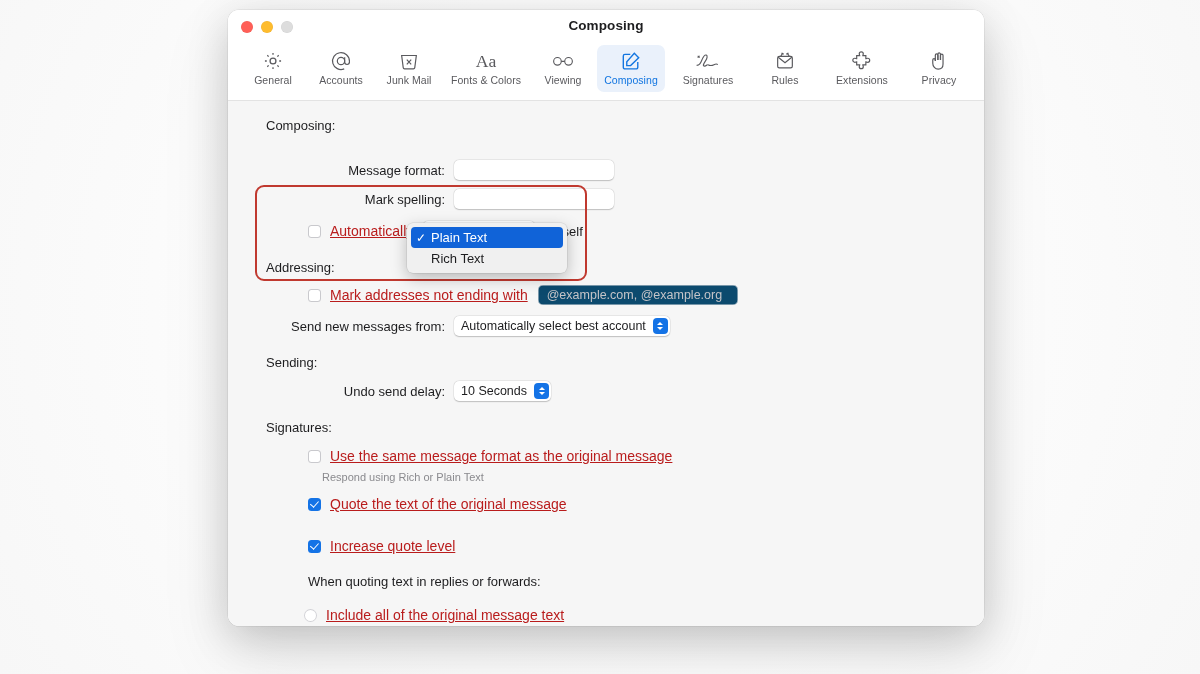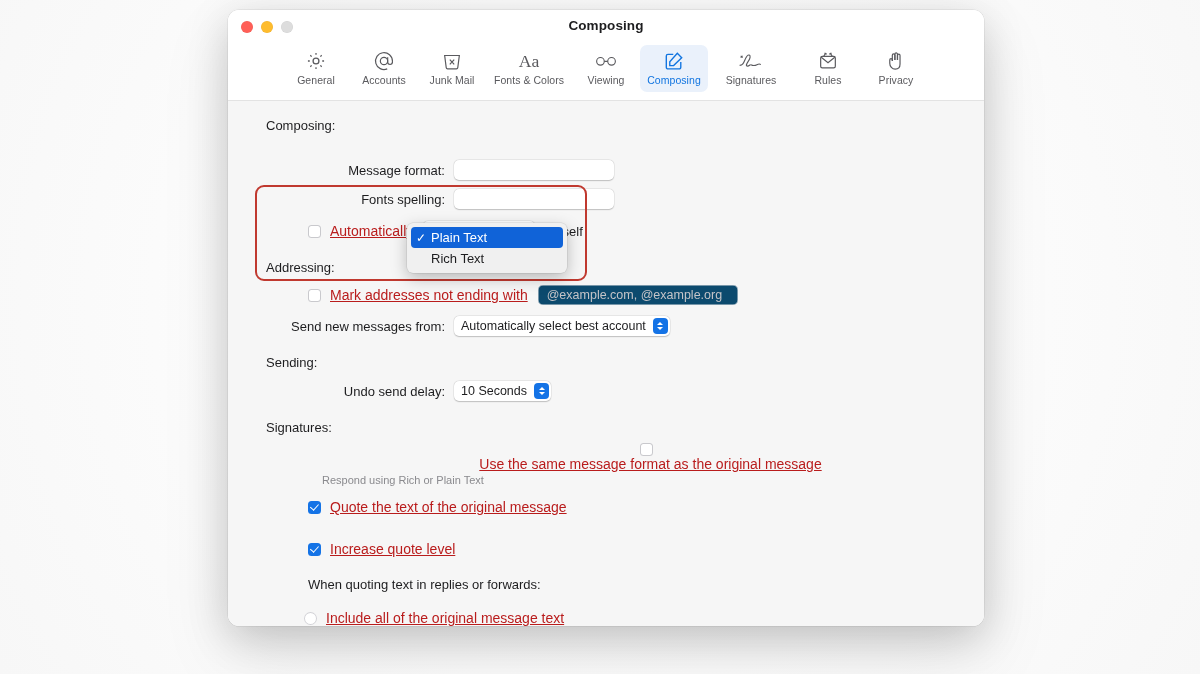--- a/index.html
+++ b/index.html
@@ -406,20 +406,28 @@
         <svg width="22" height="22" viewBox="0 0 24 24" fill="none" stroke="#5a5a5e" stroke-width="1.3">
           <rect x="4" y="7" width="16" height="12.4" rx="1.8"></rect>
           <path d="M4.6 8l7.4 6 7.4-6"></path>
           <path d="M7 7.4L9.6 3.4M17 7.4L14.4 3.4"></path>
           <path d="M8.2 3.2l2.4 1.4M15.8 3.2l-2.4 1.4"></path>
         </svg>
       </span>
       <span class="tb-label">Rules</span>
     </div>
 
+    <div class="tb-item wide">
+      <span class="tb-icon">
+        <svg width="24" height="22" viewBox="0 0 26 24" fill="none" stroke="#5a5a5e" stroke-width="1.3">
+          <path d="M10 4.2a2.2 2.2 0 0 1 4.4 0c0 .9-.5 1.3-.5 2h3.3v3.3c.7 0 1.1-.5 2-.5a2.2 2.2 0 0 1 0 4.4c-.9 0-1.3-.5-2-.5v3.3h-3.3c0 .7.5 1.1.5 2a2.2 2.2 0 0 1-4.4 0c0-.9.5-1.3.5-2H7.2v-3.3c-.7 0-1.1.5-2 .5a2.2 2.2 0 0 1 0-4.4c.9 0 1.3.5 2 .5V6.2h3.3c0-.7-.5-1.1-.5-2z"></path>
+        </svg>
+      </span>
+      <span class="tb-label">Extensions</span>
+    </div>
 
     <div class="tb-item">
       <span class="tb-icon">
         <svg width="22" height="22" viewBox="0 0 24 24" fill="none" stroke="#5a5a5e" stroke-width="1.3">
           <path d="M8 12V5.6a1.4 1.4 0 0 1 2.8 0V11"></path>
           <path d="M10.8 11V4.6a1.4 1.4 0 0 1 2.8 0V11"></path>
           <path d="M13.6 11V6a1.4 1.4 0 0 1 2.8 0v7"></path>
           <path d="M8 12v-1.2a1.4 1.4 0 0 0-2.8 0v3.6c0 3.6 2.6 6.4 6 6.4s5.2-2.4 5.2-5.6V13"></path>
         </svg>
       </span>
@@ -436,21 +444,21 @@
       <div class="lbl-right">Message format:</div>
       <div class="behind-popup" style="position:static; width:160px;">
         <span class="chev">
             <i class="up"></i>
             <i class="down"></i>
           </span>
       </div>
     </div>
 
     <div class="row" style="margin-top:3px;">
-      <div class="lbl-right">Fonts spelling:</div>
+      <div class="lbl-right">Mark spelling:</div>
       <div class="behind-popup" style="position:static; width:160px;">
         <span class="chev">
             <i class="up"></i>
             <i class="down"></i>
           </span>
       </div>
     </div>
 
     <div class="row" style="margin-left:80px; margin-top:6px;">
       <span class="checkbox"></span>
@@ -493,21 +501,21 @@
         <span class="pv">10 Seconds</span>
         <span class="chev">
             <i class="up"></i>
             <i class="down"></i>
           </span>
       </span>
     </div>
 
     <div class="section-head" style="margin-top:13px;">Signatures:</div>
 
-    <div class="row indent" style="margin-top:4px;flex-direction:column;">
+    <div class="row indent" style="margin-top:4px;">
       <span class="checkbox"></span>
       <span class="cb-label">Use the same message format as the original message</span>
     </div>
     <div class="sub-note">Respond using Rich or Plain Text</div>
 
     <div class="row indent" style="margin-top:6px;">
       <span class="checkbox on"></span>
       <span class="cb-label">Quote the text of the original message</span>
     </div>
 

